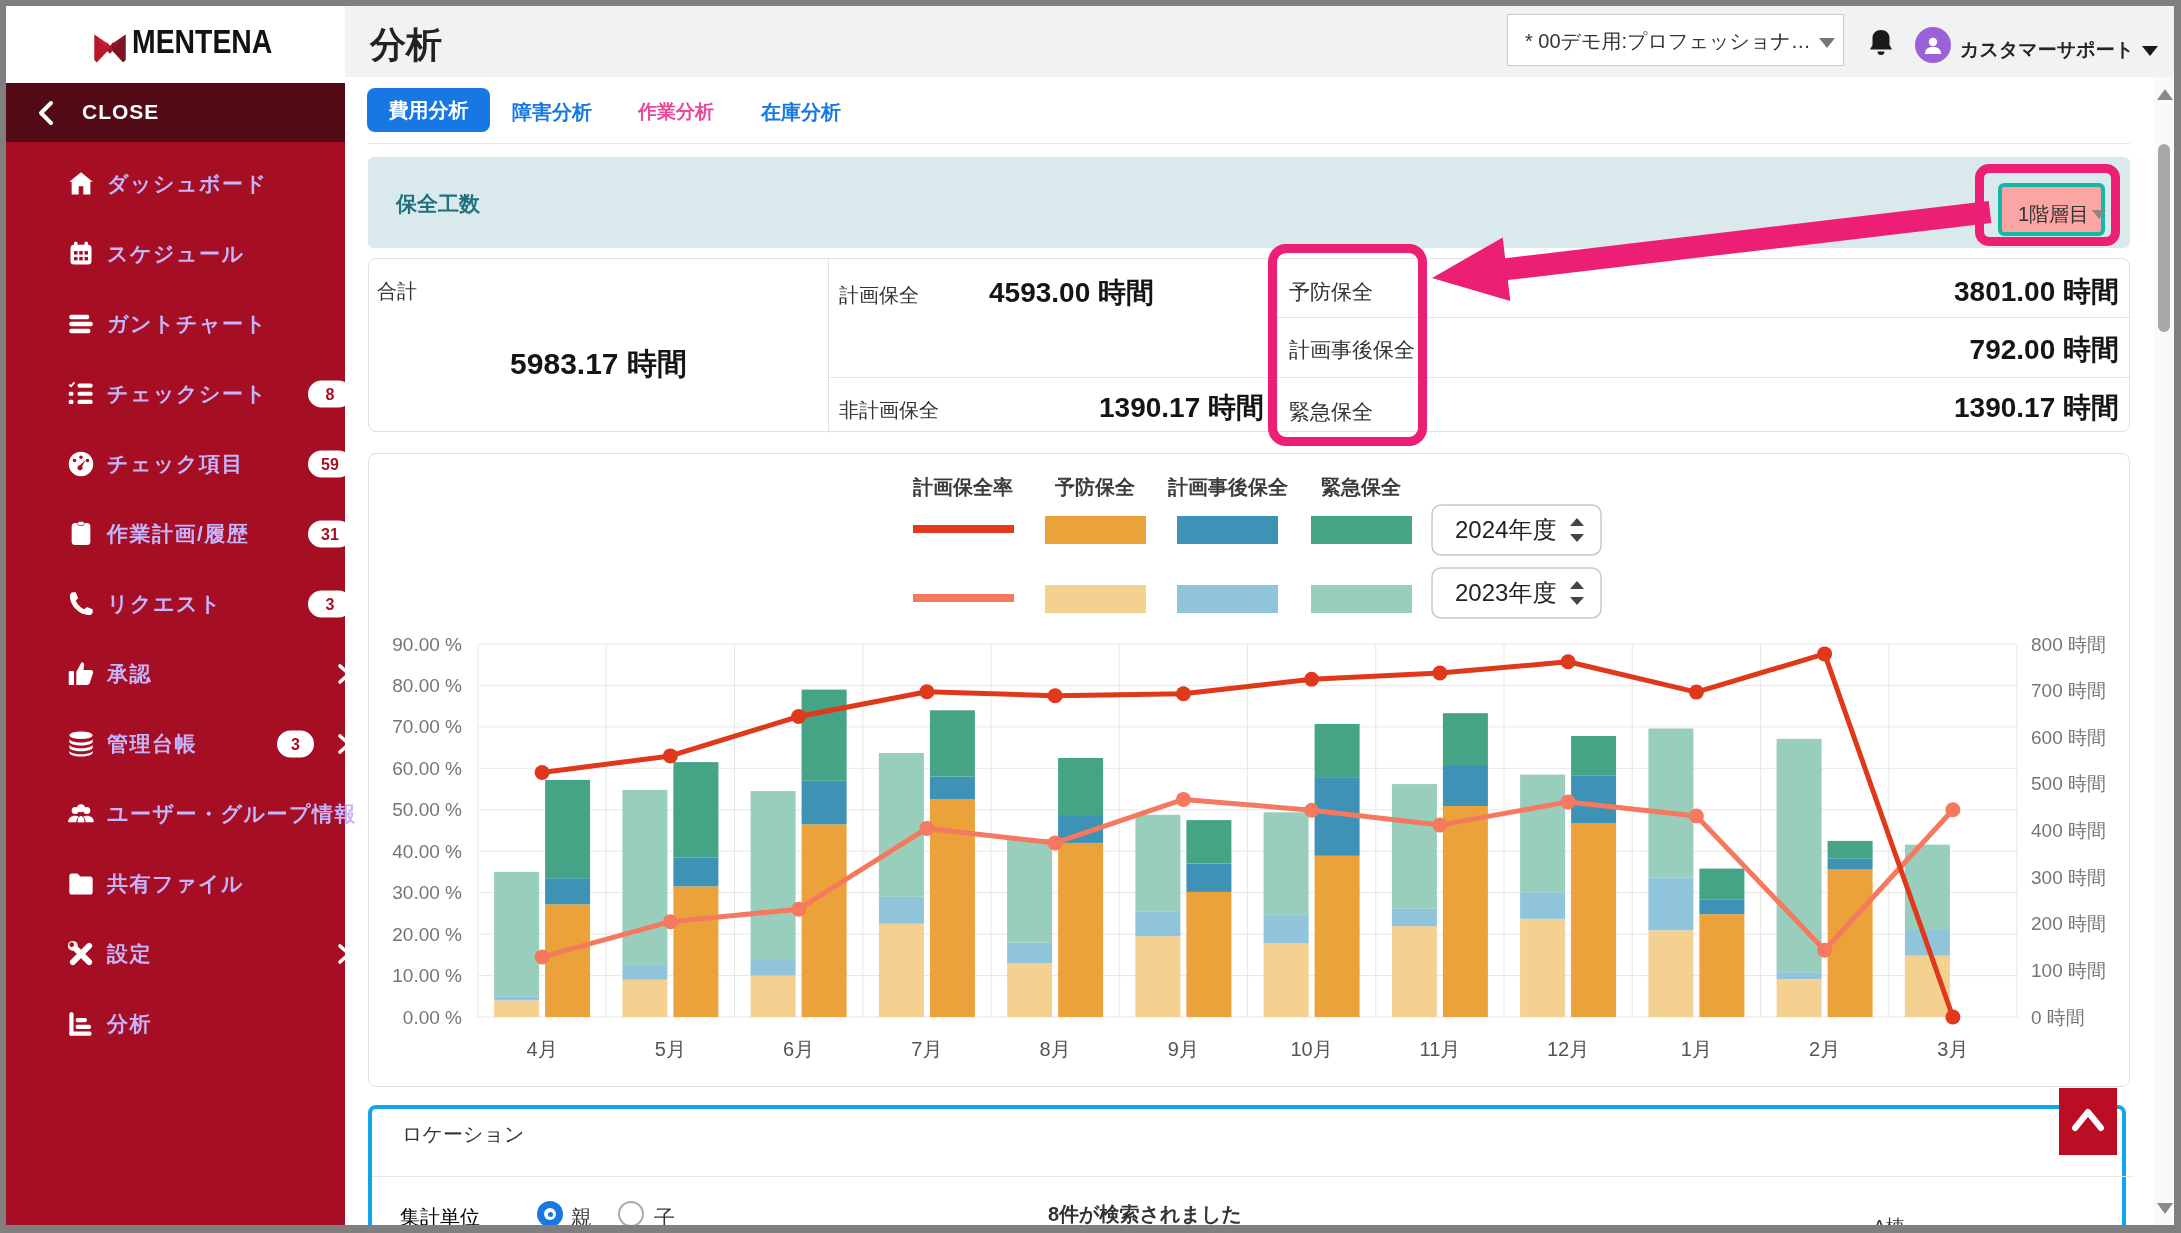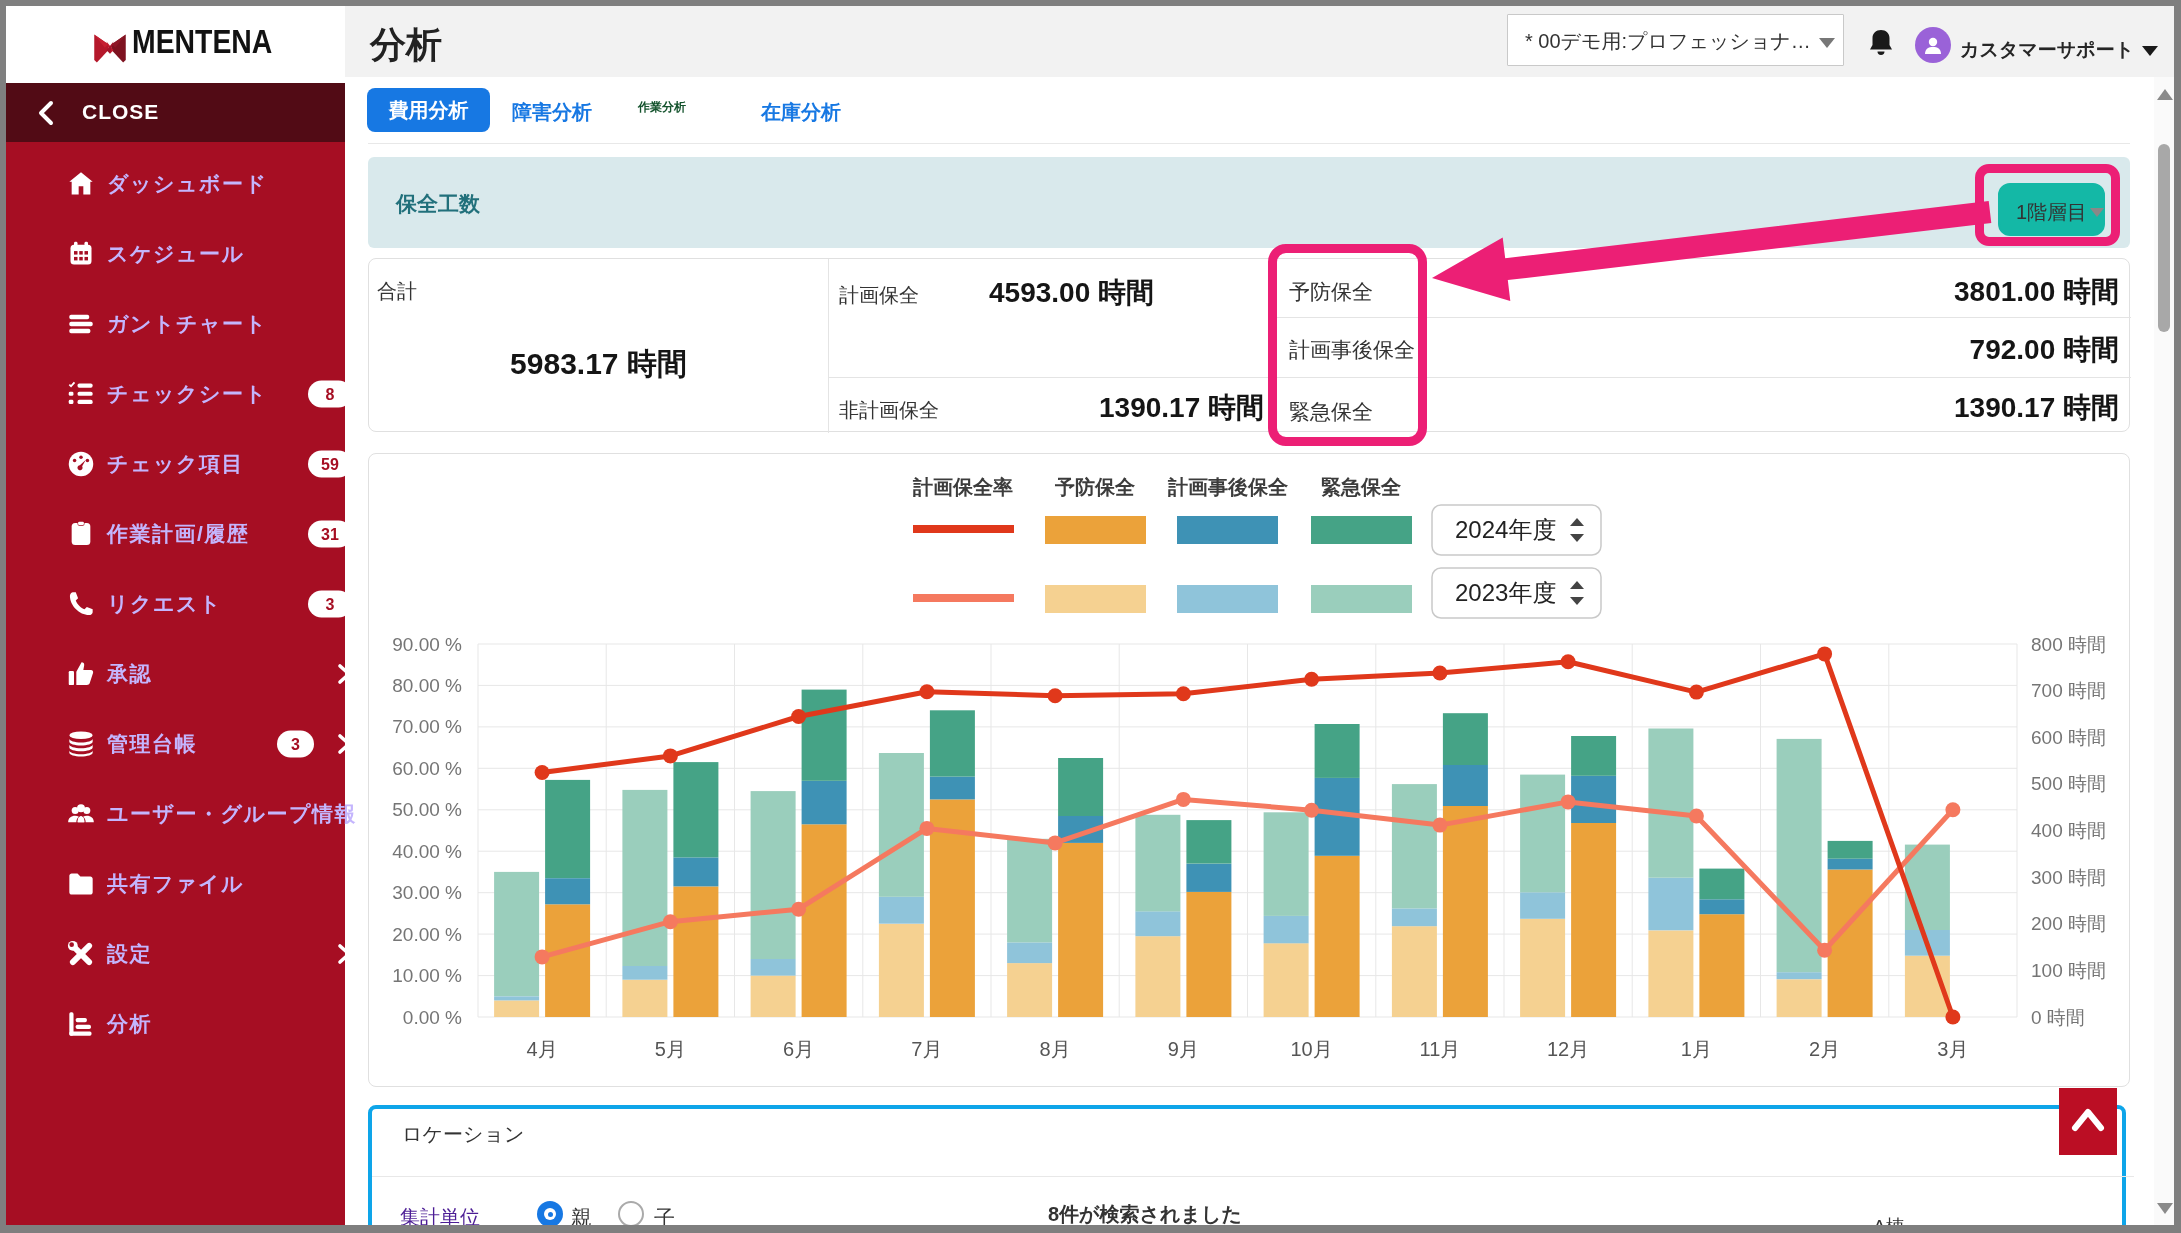--- a/index.html
+++ b/index.html
@@ -202,27 +202,27 @@
         <circle cx="12" cy="9" r="4.2" fill="#fff"></circle>
         <path d="M4 21 C4 15.8 7.5 14 12 14 C16.5 14 20 15.8 20 21 Z" fill="#fff"></path>
       </svg>
   </div>
   <div class="abs" style="left:1615px;top:31px;font-size:19px;font-weight:600;color:#262626;white-space:nowrap;">カスタマーサポート</div>
   <div class="abs" style="left:1797px;top:40px;width:0;height:0;border-left:8px solid transparent;border-right:8px solid transparent;border-top:10px solid #1a1a1a;"></div>
 </div>
 
 <div class="abs" style="left:367px;top:88px;width:123px;height:44px;background:#1778E3;border-radius:8px;color:#fff;font-size:20px;font-weight:600;display:flex;align-items:center;justify-content:center;">費用分析</div>
 <div class="abs" style="left:512px;top:99px;width:82px;font-size:20px;font-weight:600;color:#1778E3;">障害分析</div>
-<div class="abs" style="left:638px;top:99px;width:82px;font-size:12px;font-weight:600;color:#14532d;">作業分析</div>
+<div class="abs" style="left:638px;top:99px;width:82px;font-size:19px;font-weight:600;color:#ec4899;">作業分析</div>
 <div class="abs" style="left:761px;top:99px;width:82px;font-size:20px;font-weight:600;color:#1778E3;">在庫分析</div>
 <div class="abs" style="left:368px;top:143px;width:1762px;height:1px;background:#E8E8E8;"></div>
 
 <div class="abs" style="left:368px;top:157px;width:1762px;height:91px;background:#D9E9EC;border-radius:6px;">
   <div class="abs" style="left:28px;top:33px;font-size:21px;font-weight:600;color:#21707B;">保全工数</div>
-  <div class="abs" style="left:1630px;top:26px;width:107px;height:53px;background:#14b8a6;border:2px solid #14b8a6;border-radius:12px;">
+  <div class="abs" style="left:1630px;top:26px;width:107px;height:53px;background:#fca5a5;border:4px solid #14b8a6;border-radius:6px;">
     <div class="abs" style="left:16px;top:14px;font-size:20px;color:#333;">1階層目</div>
     <div class="abs" style="left:90px;top:23px;width:0;height:0;border-left:7px solid transparent;border-right:7px solid transparent;border-top:9px solid #888;"></div>
   </div>
 </div>
 
 <div class="abs" style="left:368px;top:258px;width:1762px;height:174px;border:1px solid #E0E0E0;border-radius:8px;background:#fff;">
   <div class="abs" style="left:459px;top:0;width:1px;height:174px;background:#E4E4E4;"></div>
   <div class="abs" style="left:900px;top:0;width:1px;height:174px;background:#E4E4E4;"></div>
   <div class="abs" style="left:900px;top:58px;width:862px;height:1px;background:#E4E4E4;"></div>
   <div class="abs" style="left:459px;top:118px;width:1303px;height:1px;background:#E4E4E4;"></div>
@@ -410,21 +410,21 @@
 <circle cx="1199.1" cy="207.8" r="7.5" fill="#E0381B"></circle>
 <circle cx="1327.4" cy="238.1" r="7.5" fill="#E0381B"></circle>
 <circle cx="1455.6" cy="199.9" r="7.5" fill="#E0381B"></circle>
 <circle cx="1583.9" cy="563.0" r="7.5" fill="#E0381B"></circle>
 </svg>
 </div>
 
 <div class="abs" style="left:368px;top:1105px;width:1758px;height:128px;border:4px solid #0ea5e9;border-radius:8px 8px 0 0;background:#fff;">
   <div class="abs" style="left:30px;top:12px;font-size:20px;color:#333;">ロケーション</div>
   <div class="abs" style="left:0;top:67px;width:1762px;height:1px;background:#E8E8E8;"></div>
-  <div class="abs" style="left:28px;top:95px;font-size:20px;color:#4c1d95;">集計単位</div>
+  <div class="abs" style="left:28px;top:95px;font-size:20px;color:#000000;">集計単位</div>
   <div class="abs" style="left:165px;top:92px;width:26px;height:26px;border-radius:50%;background:#1778E3;"></div>
   <div class="abs" style="left:172px;top:99px;width:12px;height:12px;border-radius:50%;background:#fff;"></div>
   <div class="abs" style="left:175.5px;top:102.5px;width:5px;height:5px;border-radius:50%;background:#1778E3;"></div>
   <div class="abs" style="left:199px;top:95px;font-size:21px;color:#333;">親</div>
   <div class="abs" style="left:246px;top:92px;width:26px;height:26px;border-radius:50%;border:2px solid #aaa;background:#fff;"></div>
   <div class="abs" style="left:282px;top:95px;font-size:21px;color:#333;">子</div>
   <div class="abs" style="left:676px;top:92px;font-size:20px;font-weight:700;color:#333;">8件が検索されました</div>
   <div class="abs" style="left:1501px;top:105px;font-size:19px;color:#333;">A棟</div>
 </div>
 

